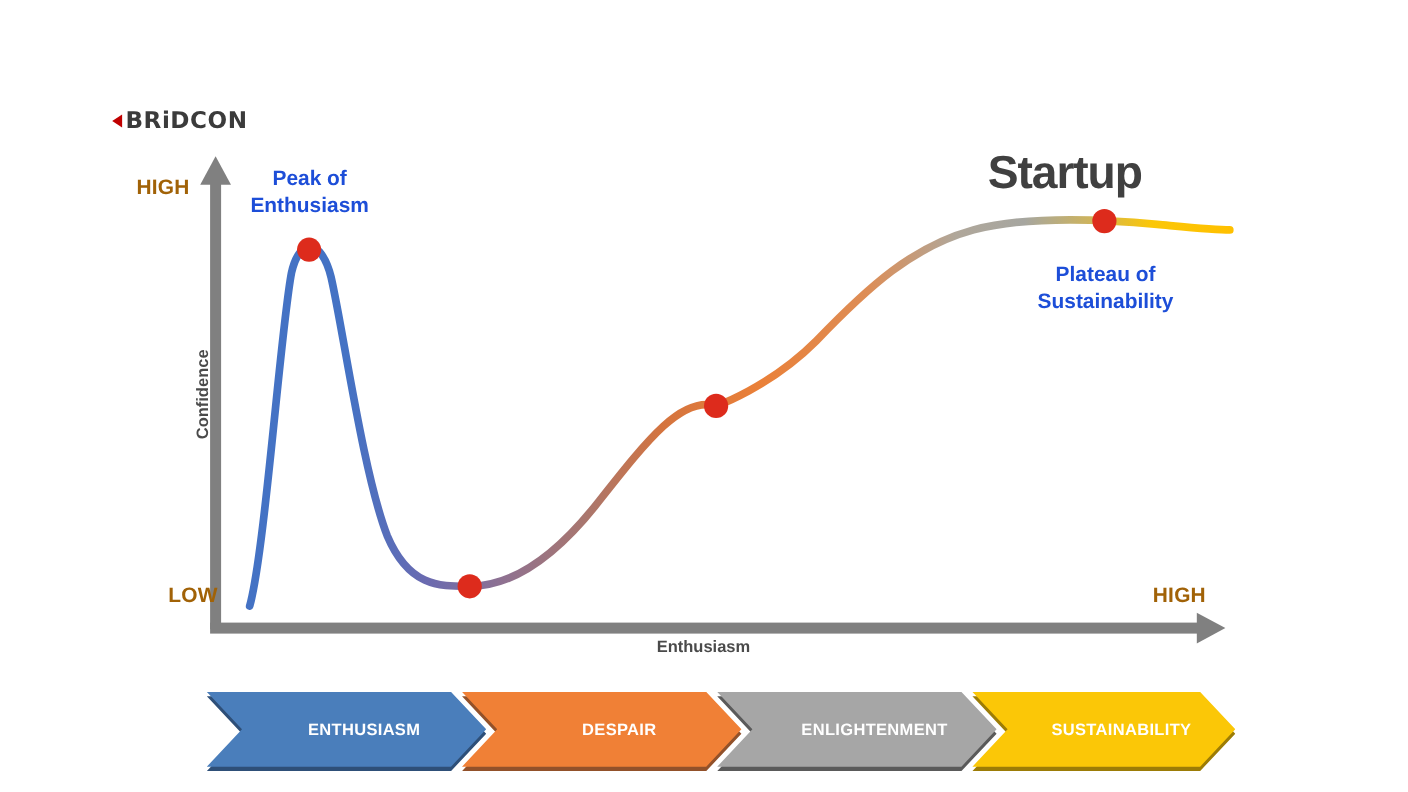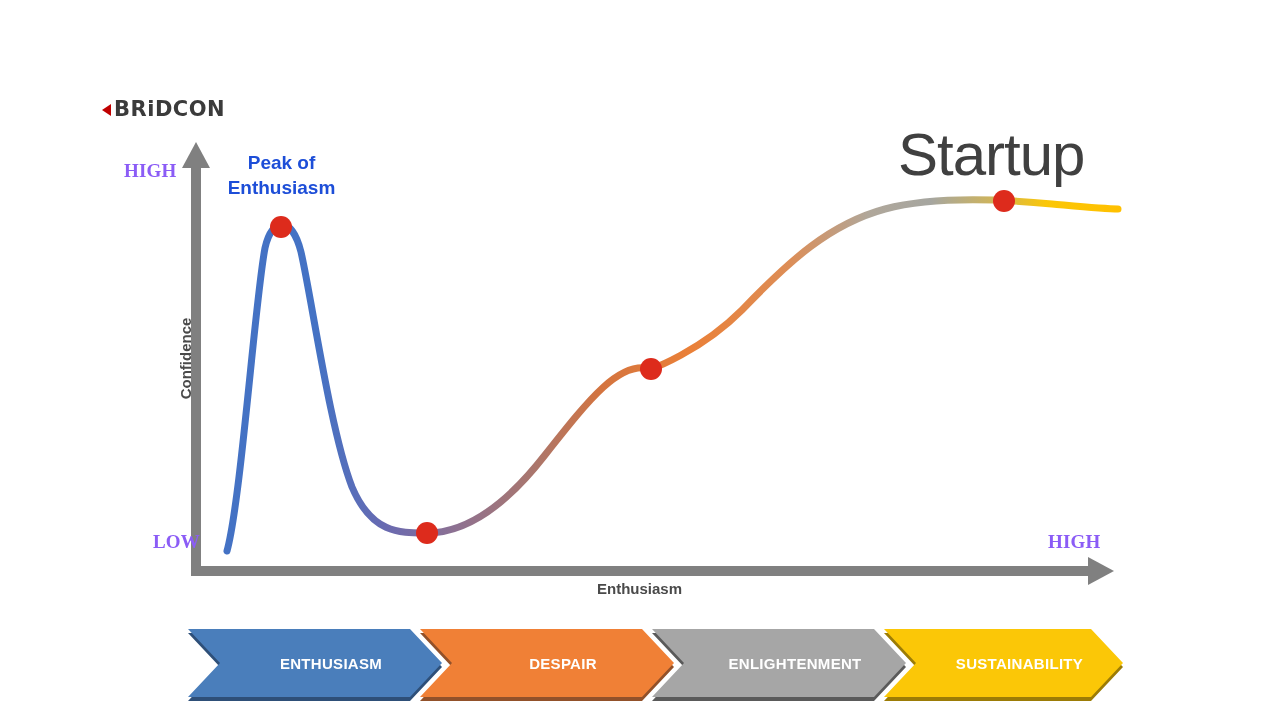--- a/index.html
+++ b/index.html
@@ -40,47 +40,46 @@
     font-size: 21px;
     letter-spacing: 0.5px;
     color: #3b3b3b;
     line-height: 1;
   }
 
   
   .title {
     position: absolute;
     left: 898px;
-    top: 125px;
-    font-size: 60px;
-    font-weight: 400;
+    top: 136px;
+    font-size: 42px;
+    font-weight: 700;
     color: #404040;
     letter-spacing: -1px;
     line-height: 1;
     white-space: nowrap;
   }
 
   
   .axis-svg {
     position: absolute;
     left: 0; top: 0;
     width: 1280px;
     height: 720px;
     pointer-events: none;
   }
 
   
   .axis-end-label {
     position: absolute;
     font-size: 19px;
     font-weight: 700;
-    color: #8b5cf6;
+    color: #a16207;
     white-space: nowrap;
     letter-spacing: 0.2px;
-    font-family: Liberation Serif, serif;
   }
   .lbl-high-y { left: 124px; top: 160px; }
   .lbl-low-y  { left: 127px; top: 531px; margin-left: 26px; }
   .lbl-high-x { left: 1048px; top: 531px; }
 
   .axis-name {
     position: absolute;
     font-size: 15px;
     font-weight: 700;
     color: #4a4a4a;
@@ -196,20 +195,22 @@
 
   <div class="axis-end-label lbl-high-y">HIGH</div>
   <div class="axis-end-label lbl-low-y">LOW</div>
   <div class="axis-end-label lbl-high-x">HIGH</div>
 
   <div class="axis-name lbl-confidence">Confidence</div>
   <div class="axis-name lbl-knowledge">Enthusiasm</div>
 
   <div class="annot annot-peak">Peak of
 Enthusiasm</div>
+  <div class="annot annot-plateau">Plateau of
+Sustainability</div>
 
   <div class="chev-band">
     <svg viewBox="0 0 935 72" width="935" height="72">
       <g>
         <polygon points="0,4 222,4 254,38 222,72 0,72 32,38" fill="#2e4f78"></polygon>
         <polygon points="0,0 222,0 254,34 222,68 0,68 32,34" fill="#4a7ebb"></polygon>
       </g>
       <g>
         <polygon points="232,4 454,4 486,38 454,72 232,72 264,38" fill="#92512a"></polygon>
         <polygon points="232,0 454,0 486,34 454,68 232,68 264,34" fill="#f08036"></polygon>

